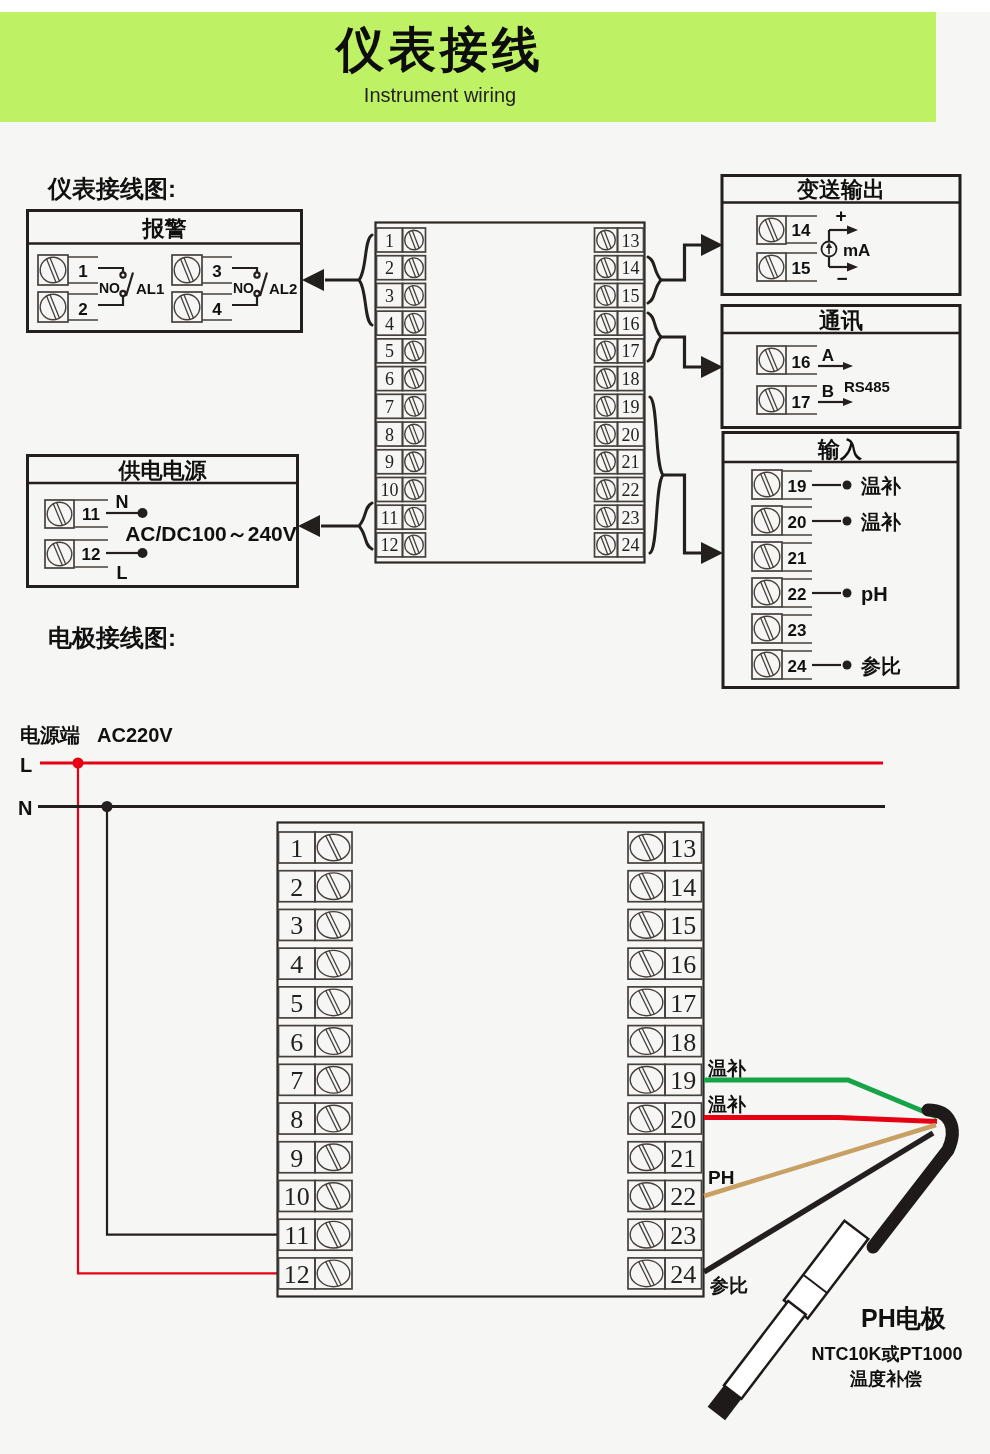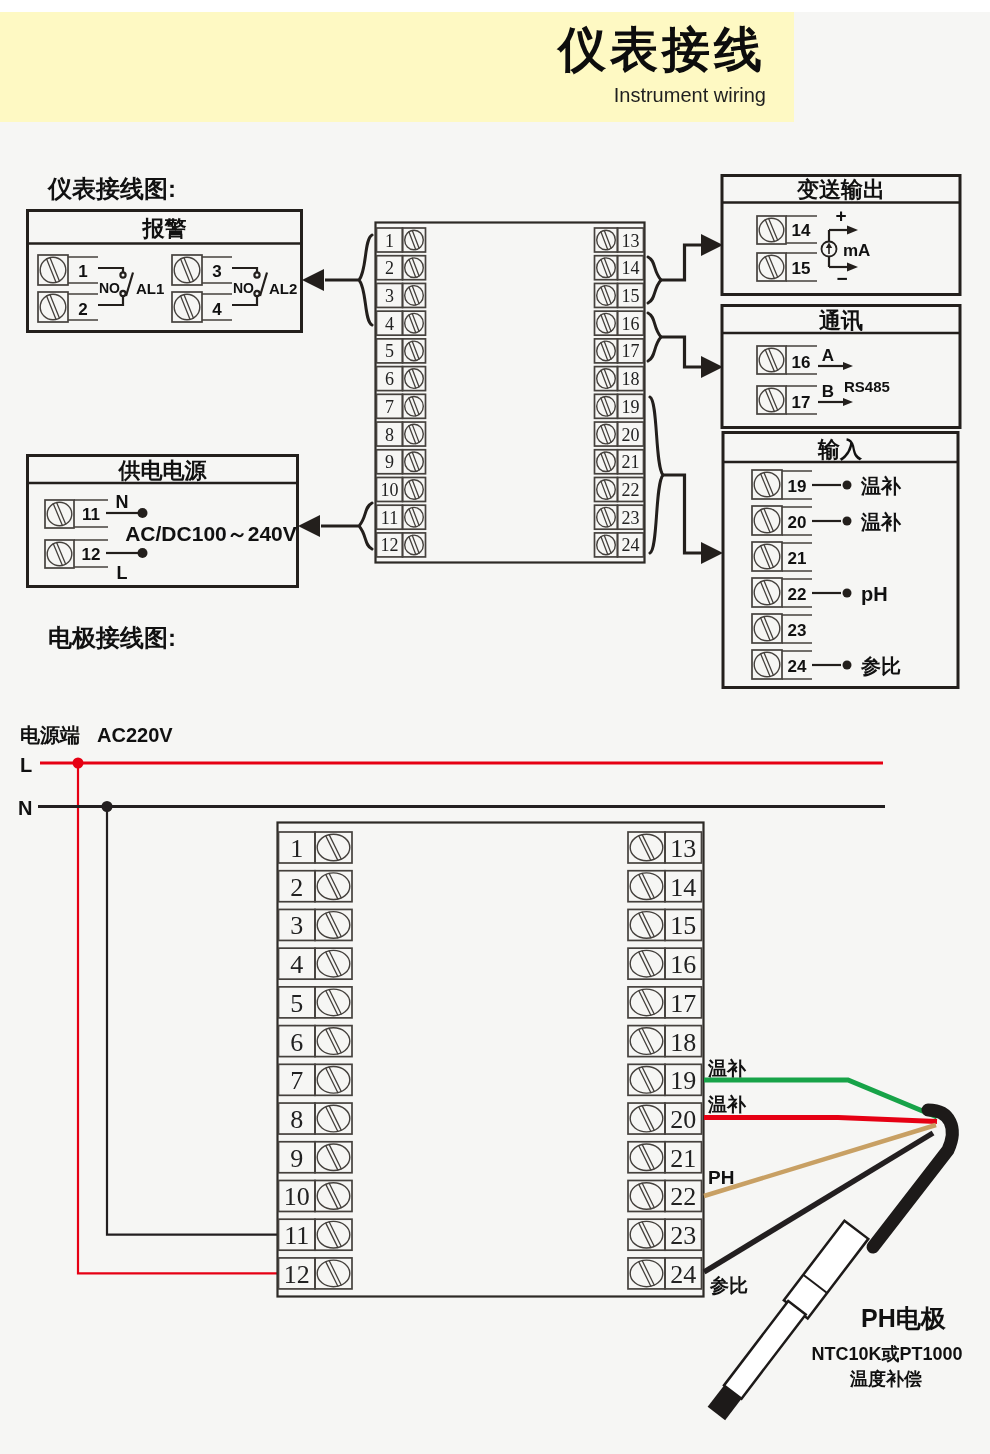--- a/index.html
+++ b/index.html
@@ -1,19 +1,19 @@
 <!DOCTYPE html>
 <html><head>
 <meta charset="utf-8">
 <style>
   html,body{margin:0;padding:0;}
   body{width:990px;height:1454px;position:relative;background:#f6f6f4;overflow:hidden;
        font-family:"Liberation Sans","DejaVu Sans",sans-serif;}
   .topstrip{position:absolute;top:0;left:0;width:990px;height:12px;background:#ffffff;}
-  .header{position:absolute;top:12px;left:0;width:794px;height:110px;background:#fef9c3;text-align:right;}
+  .header{position:absolute;top:12px;left:0;width:936px;height:110px;background:#bef264;text-align:center;}
   .header .title{margin-top:6px;font-size:48px;font-weight:700;color:#0d0d0d;letter-spacing:4px;transform:translateX(-28px);}
   .header .subtitle{font-size:20px;color:#1f1f1f;margin-top:2px;transform:translateX(-28px);}
   svg{position:absolute;top:0;left:0;}
   .frame{fill:none;stroke:#2d2a26;stroke-width:2.2;}
   .boxframe{fill:none;stroke:#231f1c;stroke-width:3;}
   .sep{stroke:#231f1c;stroke-width:2.4;}
   .cell{fill:none;stroke:#45413d;stroke-width:1.7;}
   .scr{fill:none;stroke:#45413d;stroke-width:1.4;}
   .slot{stroke:#45413d;stroke-width:1.3;stroke-linecap:round;}
   .lead{stroke:#231f1c;stroke-width:2.2;fill:none;}

